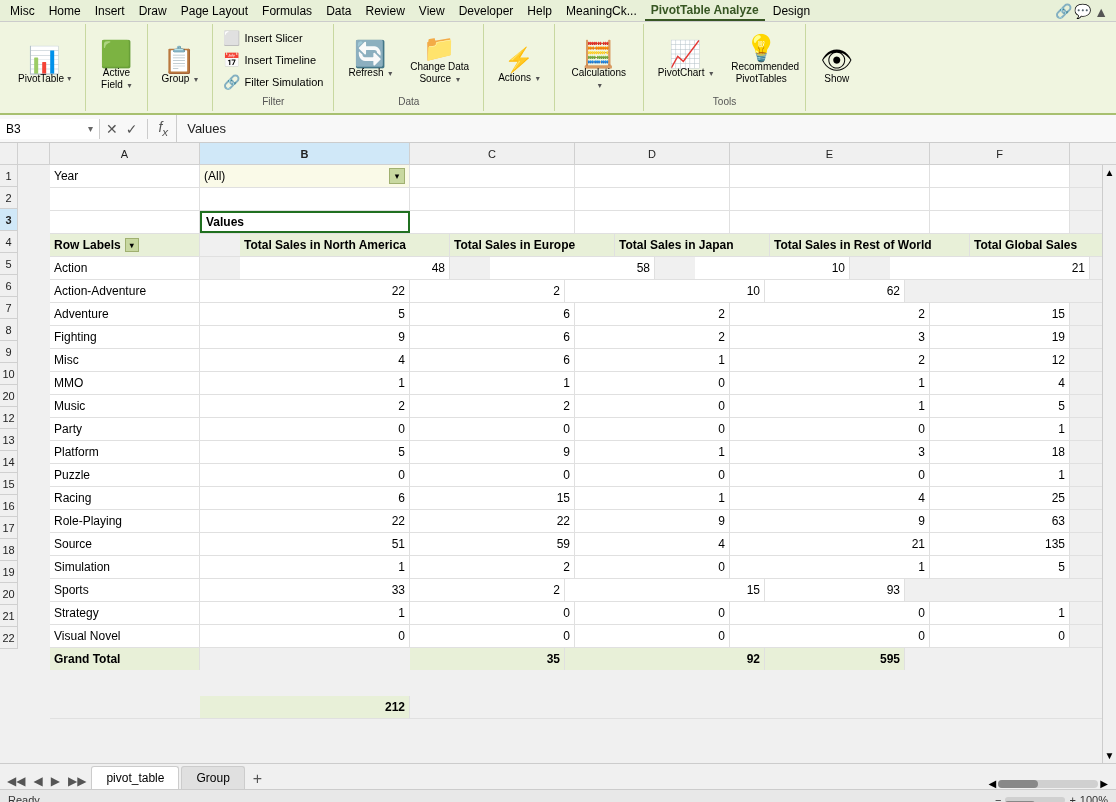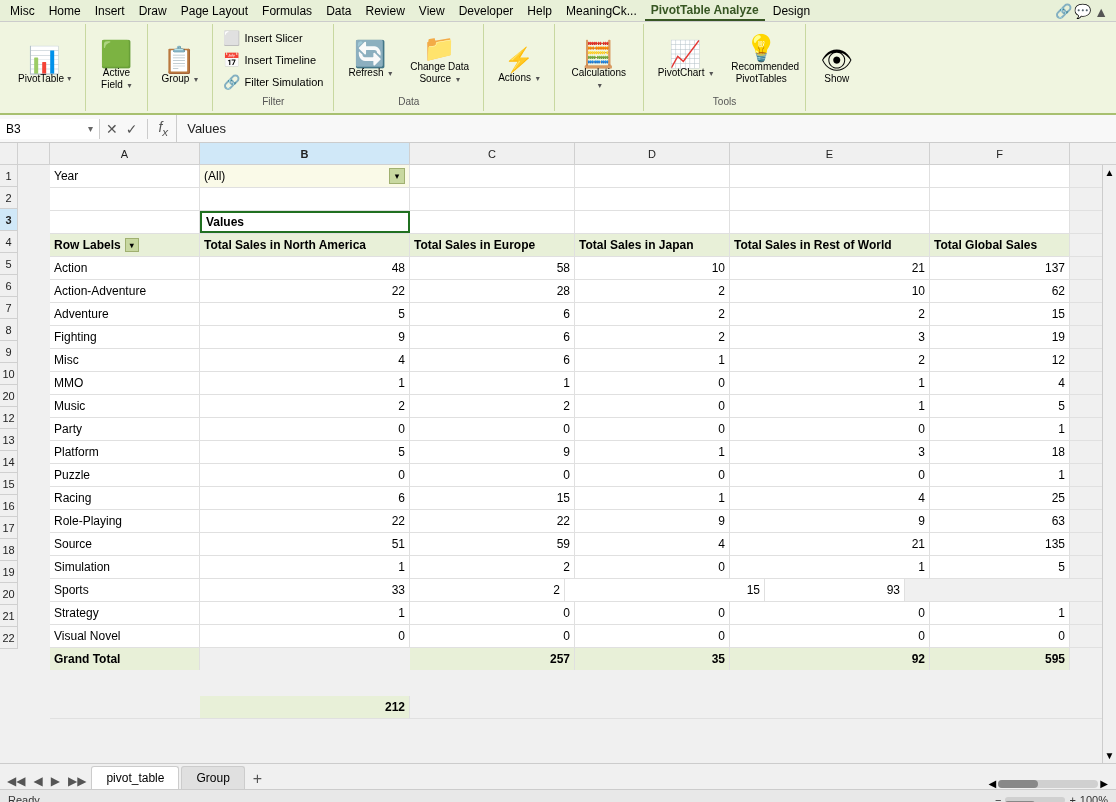--- a/index.html
+++ b/index.html
@@ -132,21 +132,21 @@
       border-right: 1px solid #e0e0e0;
       padding: 2px 4px;
       font-size: 12px;
       display: flex;
       align-items: center;
       white-space: nowrap;
       overflow: hidden;
       background: #fff;
       height: 22px;
     }
-    .grid-cell.right { justify-content: flex-end; }
+    .grid-cell.right { justify-content: flex-end; margin-left: 40px; }
     .grid-cell.bold { font-weight: bold; }
     .grid-cell.header-row {
       background: #e8f0d8;
       font-weight: bold;
       color: #000;
     }
     .grid-cell.grand-total {
       background: #e8f0d8;
       font-weight: bold;
     }
@@ -521,21 +521,20 @@
         <div class="grid-cell col-B right" style="justify-content:flex-end;">48</div>
         <div class="grid-cell col-C right" style="justify-content:flex-end;">58</div>
         <div class="grid-cell col-D right" style="justify-content:flex-end;">10</div>
         <div class="grid-cell col-E right" style="justify-content:flex-end;">21</div>
         <div class="grid-cell col-F right" style="justify-content:flex-end;">137</div>
       </div>
 
       <div class="grid-row">
         <div class="grid-cell col-A">Action-Adventure</div>
         <div class="grid-cell col-B" style="justify-content:flex-end;">22</div>
-        <div class="grid-cell col-C" style="justify-content:flex-end;">28</div>
         <div class="grid-cell col-D" style="justify-content:flex-end;">2</div>
         <div class="grid-cell col-E" style="justify-content:flex-end;">10</div>
         <div class="grid-cell col-F" style="justify-content:flex-end;">62</div>
       </div>
 
       <div class="grid-row">
         <div class="grid-cell col-A">Adventure</div>
         <div class="grid-cell col-B" style="justify-content:flex-end;">5</div>
         <div class="grid-cell col-C" style="justify-content:flex-end;">6</div>
         <div class="grid-cell col-D" style="justify-content:flex-end;">2</div>
@@ -664,21 +663,20 @@
         <div class="grid-cell col-B" style="justify-content:flex-end;">0</div>
         <div class="grid-cell col-C" style="justify-content:flex-end;">0</div>
         <div class="grid-cell col-D" style="justify-content:flex-end;">0</div>
         <div class="grid-cell col-E" style="justify-content:flex-end;">0</div>
         <div class="grid-cell col-F" style="justify-content:flex-end;">0</div>
       </div>
 
       <div class="grid-row">
         <div class="grid-cell col-A grand-total">Grand Total</div>
         <div class="grid-cell col-B grand-total" style="justify-content:flex-end;margin-top:48px;">212</div>
-        <div class="grid-cell col-C grand-total" style="justify-content:flex-end;">257</div>
         <div class="grid-cell col-D grand-total" style="justify-content:flex-end;">35</div>
         <div class="grid-cell col-E grand-total" style="justify-content:flex-end;">92</div>
         <div class="grid-cell col-F grand-total" style="justify-content:flex-end;">595</div>
       </div>
     </div>
 
     <div style="width:14px;background:#f0f0f0;border-left:1px solid #ccc;display:flex;flex-direction:column;align-items:center;">
       <div style="font-size:10px;cursor:pointer;padding:2px;">▲</div>
       <div style="flex:1;"></div>
       <div style="font-size:10px;cursor:pointer;padding:2px;">▼</div>

